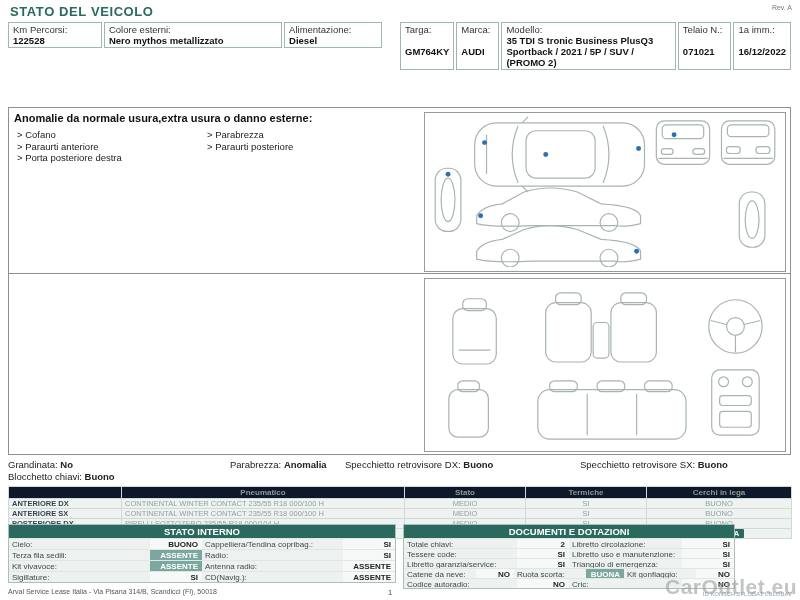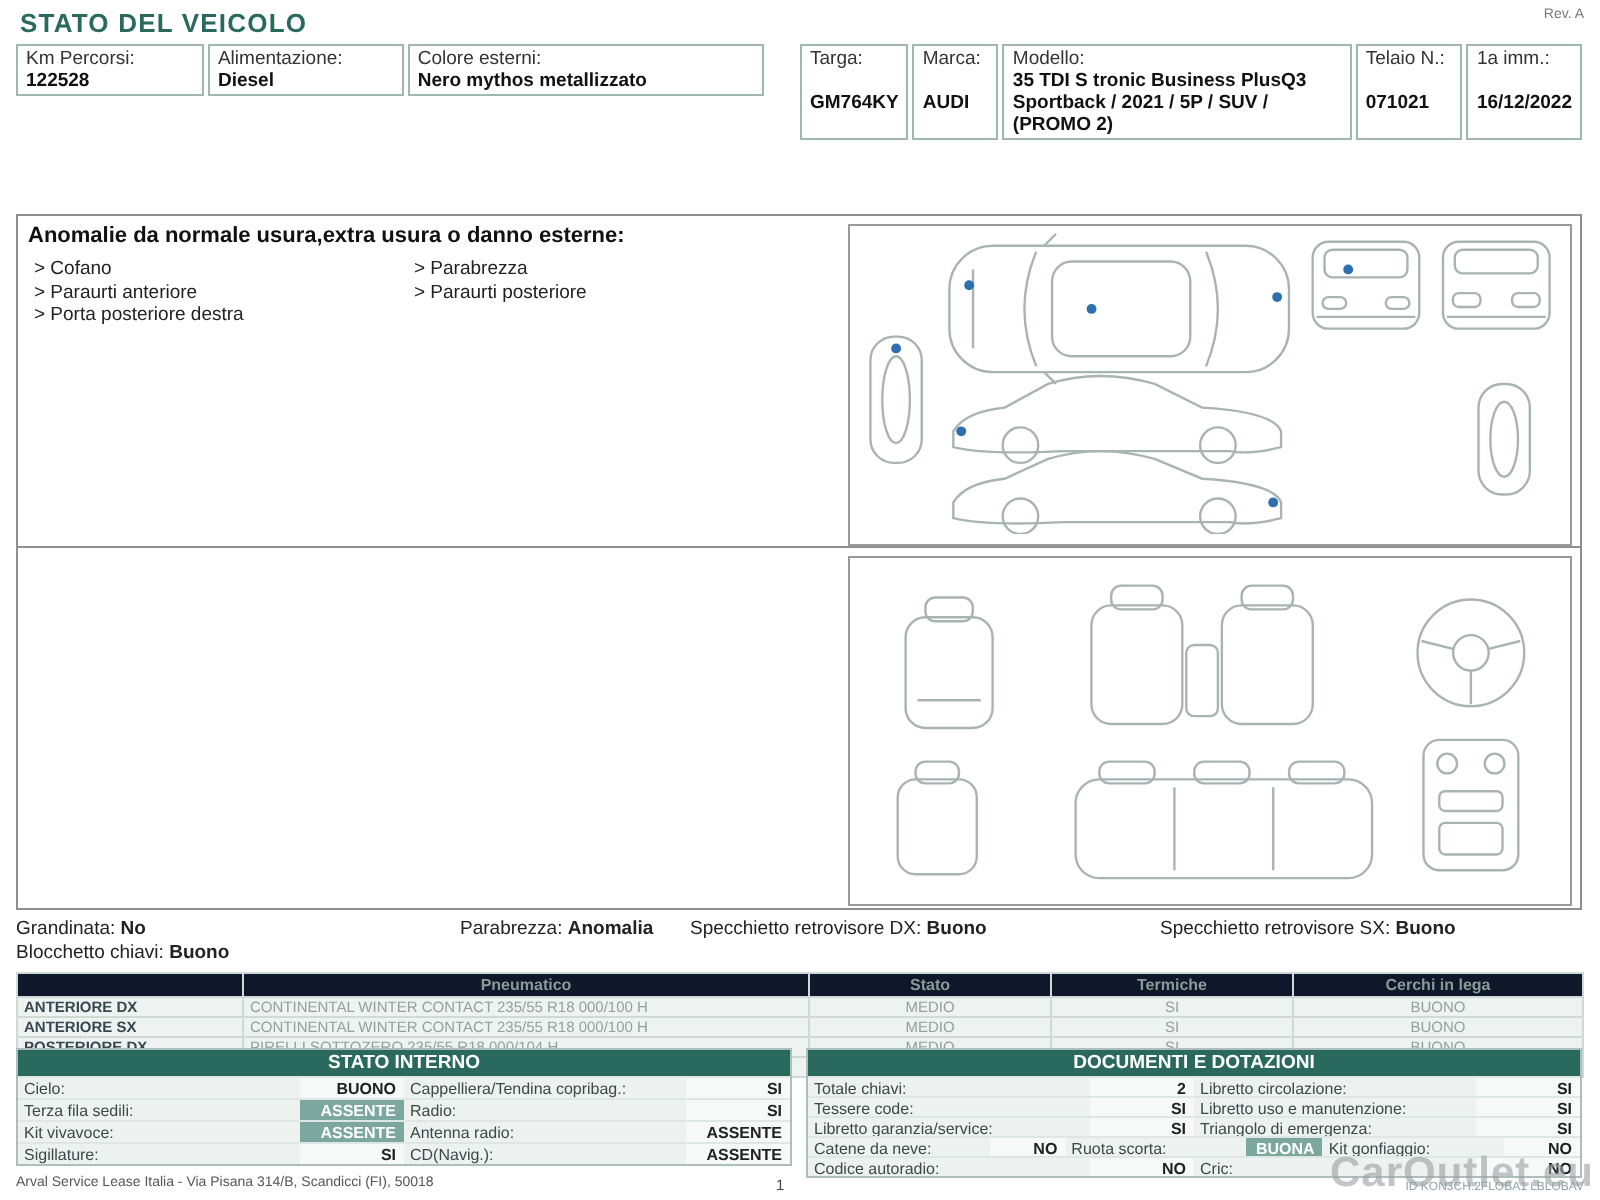--- a/index.html
+++ b/index.html
@@ -29,21 +29,21 @@
   .sum2{position:absolute;left:0;top:12px;white-space:nowrap}
   table.tyres{position:absolute;left:8px;top:486px;width:783px;border-collapse:collapse;table-layout:fixed}
   table.tyres th{background:#0f172a;color:#8a9a96;font-size:8px;font-weight:bold;padding:1px 2px;border:1px solid #cfd9d6;text-align:center;height:11px}
   table.tyres td{border:1px solid #cfd9d6;padding:0 3px;height:9px;background:#eef2f0;font-size:7.5px;line-height:9px}
   td.pos{background:#dfe8e5;font-weight:bold;color:#37474f}
   td.desc{color:#93a19d}
   td.ctr{text-align:center;color:#93a19d}
   .chip{background:#2a6a5e;color:#fff;font-weight:bold;padding:0 5px;font-size:7.5px;display:inline-block;border-radius:1px}
   .btable{position:absolute;top:524px;border:1px solid #aebebb;background:#fff}
   .bt-left{left:8px;width:388px}
-  .bt-right{left:403px;width:388px}
+  .bt-right{left:403px;width:332px}
   .bt-head{background:#2a6a5e;color:#fff;font-weight:bold;font-size:9.5px;text-align:center;height:13px;line-height:13px}
   .trow{display:flex;border-top:1px solid #dfe7e5;height:11px;align-items:stretch}
   .bt-right .trow{height:10px}
   .tl{flex:1;background:#edf1f0;color:#3c4a47;font-size:8px;padding:1px 3px;white-space:nowrap;overflow:hidden}
   .tv{width:52px;text-align:right;font-weight:bold;font-size:8px;padding:1px 4px;background:#f7f9f8;color:#222;white-space:nowrap;overflow:hidden}
   .tv.hl{background:#7ba79e;color:#fff}
   .tv3{width:38px}
   .footer{position:absolute;left:8px;top:588px;font-size:7px;color:#555}
   .pageno{position:absolute;left:388px;top:588px;font-size:7.5px;color:#444}
   .docid{position:absolute;right:8px;top:591px;font-size:6px;color:#93a2ad;z-index:5}
@@ -56,26 +56,26 @@
 
   <div class="title">STATO DEL VEICOLO</div>
   <div class="rev">Rev. A</div>
 
   <div class="info-col info-left">
     <div class="field">
       <span class="lab">Km Percorsi:</span>
       <span class="val">122528</span>
     </div>
     <div class="field">
+      <span class="lab">Colore esterni:</span>
+      <span class="val">Nero mythos metallizzato</span>
+    </div>
+    <div class="field">
       <span class="lab">Alimentazione:</span>
       <span class="val">Diesel</span>
-    </div>
-    <div class="field">
-      <span class="lab">Colore esterni:</span>
-      <span class="val">Nero mythos metallizzato</span>
     </div>
   </div>
 
   <div class="info-col info-right">
     <div class="field">
       <span class="lab">Targa:</span>
       <span class="val">GM764KY</span>
     </div>
     <div class="field">
       <span class="lab">Marca:</span>

